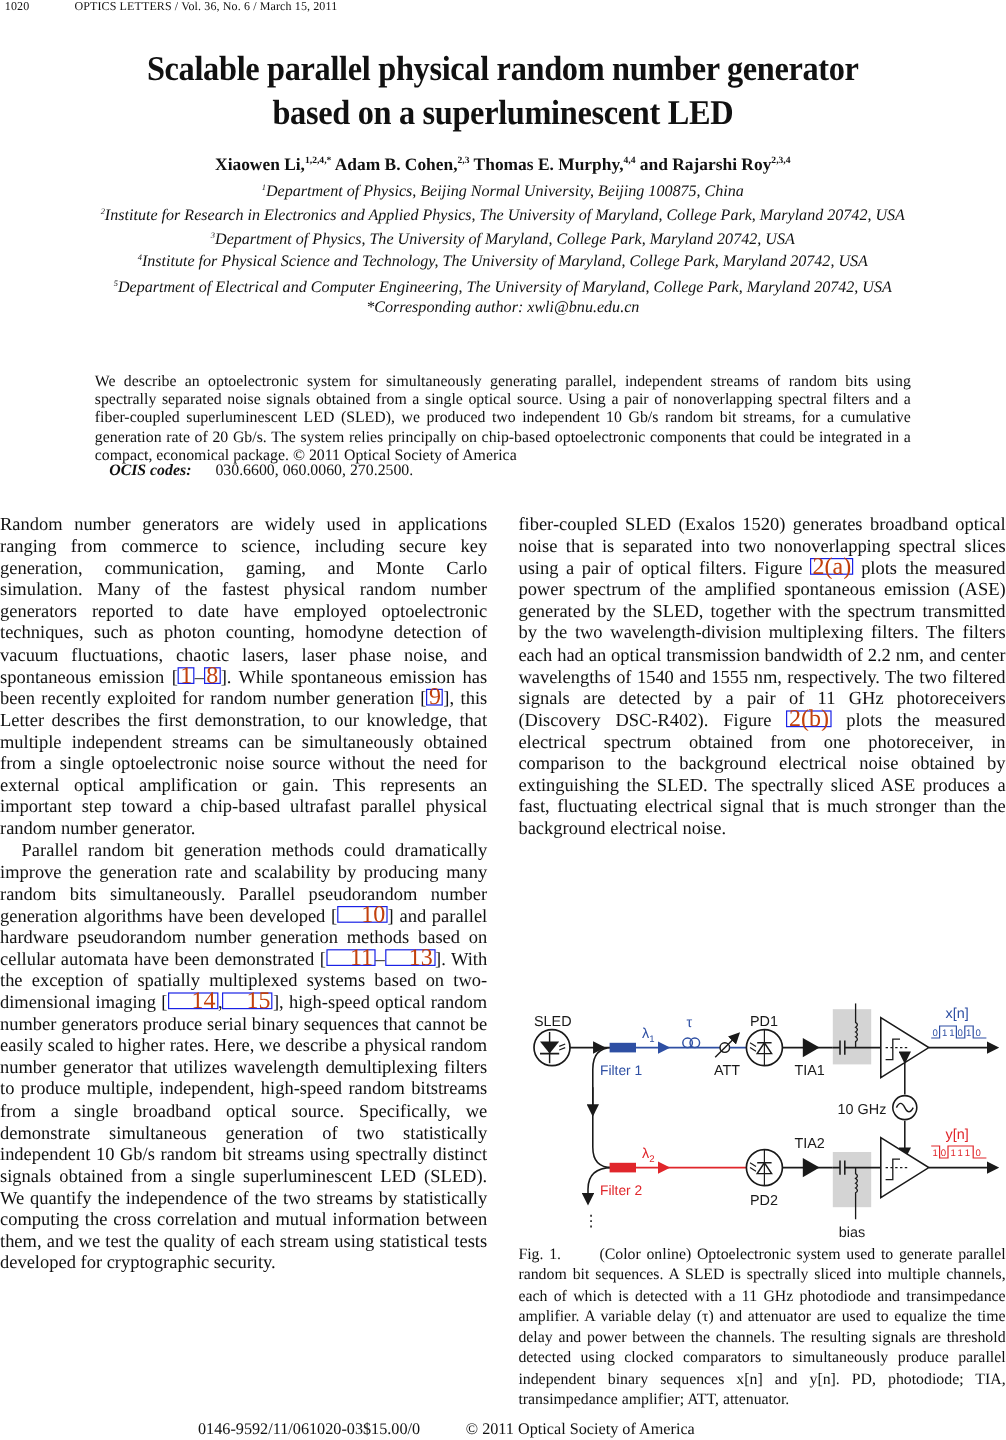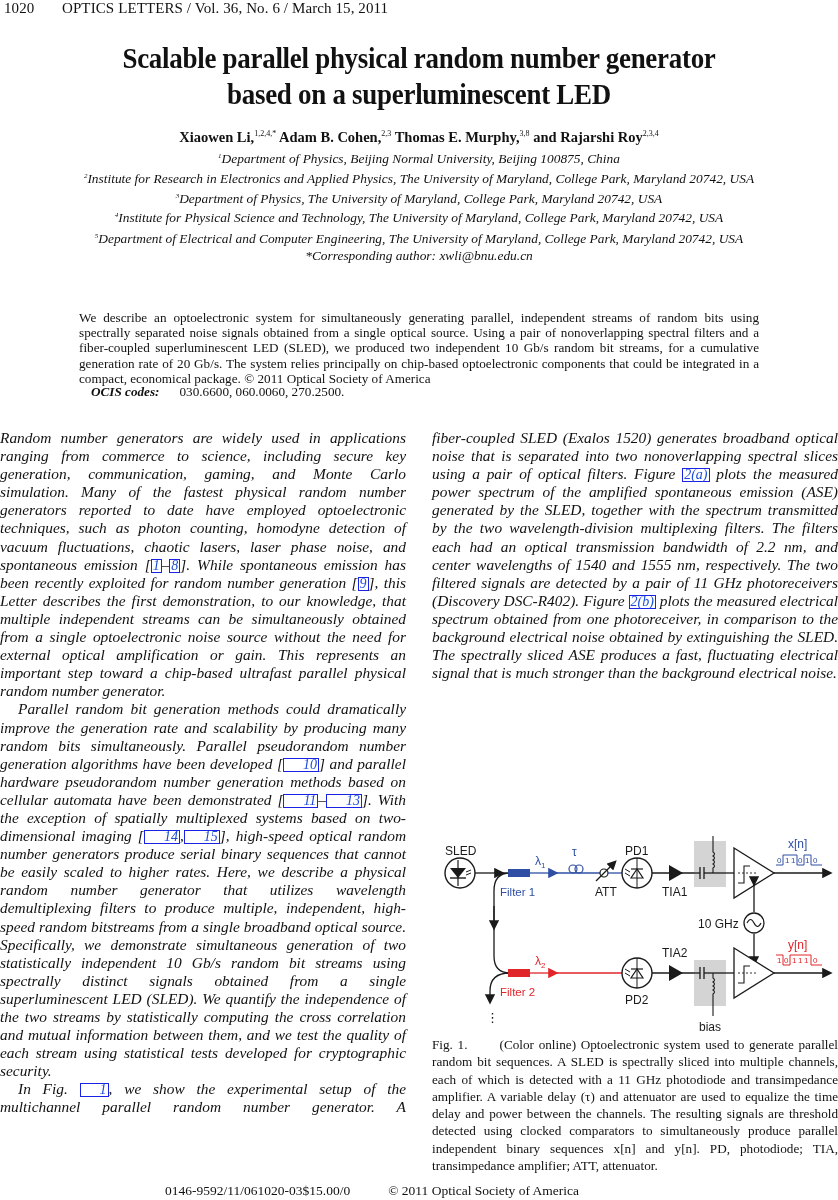--- a/index.html
+++ b/index.html
@@ -1,42 +1,42 @@
 <!DOCTYPE html>
 <html><head>
 <meta charset="utf-8">
 <style>
   * { margin: 0; padding: 0; box-sizing: border-box; }
   html, body { width: 838px; height: 1200px; background: #ffffff; overflow: hidden; }
   body { position: relative; font-family: "Liberation Serif", "DejaVu Serif", serif; color: #111; }
 
-  .running-head { position: absolute; left: 4px; top: 0px; font-size: 15px; letter-spacing: 0.1px; white-space: nowrap; }
+  .running-head { position: absolute; left: 4px; top: 0px; font-size: 10px; letter-spacing: 0.1px; white-space: nowrap; }
   .running-head .pg { display: inline-block; width: 58px; }
 
   .title { position: absolute; left: 0; width: 838px; top: 40px; text-align: center; font-size: 29px; font-weight: bold; line-height: 36px; letter-spacing: -0.3px; transform: scaleX(0.93); transform-origin: center top; }
 
   .authors { position: absolute; left: 0; width: 838px; top: 129px; text-align: center; font-size: 14.5px; font-weight: bold; }
-  .authors sup { font-size: 8px; font-weight: normal; vertical-align: 6px; }
+  .authors sup { font-size: 8px; font-weight: bold; vertical-align: 6px; }
   .affil { position: absolute; left: 0; width: 838px; text-align: center; font-size: 13.4px; font-style: italic; white-space: nowrap; }
   .affil sup { font-size: 7px; vertical-align: 5px; }
 
   .dates { position: absolute; left: 0; width: 838px; text-align: center; font-size: 13.4px; line-height: 18px; }
 
   .abstract { position: absolute; left: 79px; width: 680px; top: 310px; font-size: 13.2px; line-height: 15.2px; text-align: justify; }
   .ocis { position: absolute; left: 91px; top: 384px; font-size: 13.2px; }
   .ocis i { margin-right: 20px; font-weight: bold; }
 
   .col { position: absolute; font-size: 15.4px; line-height: 18.1px; text-align: justify; }
   .col-left { left: 0px; width: 406px; top: 429px; }
   .col-right { left: 432px; width: 406px; top: 429px; }
-  .col p { text-indent: 0; font-style: italic; }
+  .col p { text-indent: 0; }
   .col p.ind { text-indent: 18px; }
   .col p.last { text-align-last: justify; }
 
-  .cite { display: inline-block; border: 1.5px solid #1a22e6; color: #1d4ed8; line-height: 12px; padding: 0 1px; font-size: 14px; }
+  .cite { display: inline-block; border: 1.5px solid #1a22e6; color: #c2410c; line-height: 12px; padding: 0 1px; font-size: 20px; }
 
   .figure { position: absolute; left: 432px; top: 836px; width: 406px; height: 200px; }
   .caption { position: absolute; left: 432px; width: 406px; top: 1036px; font-size: 13.2px; line-height: 17.3px; text-align: justify; }
   .caption .fl { margin-right: 32px; }
 
   .footer { position: absolute; left: 0; width: 744px; top: 1183px; text-align: center; font-size: 13.5px; white-space: nowrap; }
   .footer .gap { display: inline-block; width: 38px; }
 </style>
 </head>
 <body>
@@ -46,21 +46,21 @@
 </div>
 
 <div class="title">
   <div>Scalable parallel physical random number generator</div>
   <div>based on a superluminescent LED</div>
 </div>
 
 <div class="authors">
   <span>Xiaowen Li,</span><sup>1,2,4,*</sup>
   <span>Adam B. Cohen,</span><sup>2,3</sup>
-  <span>Thomas E. Murphy,</span><sup>3,8</sup>
+  <span>Thomas E. Murphy,</span><sup>4,4</sup>
   <span>and Rajarshi Roy</span><sup>2,3,4</sup>
 </div>
 
 <div class="affil" style="top:151px"><sup>1</sup><span>Department of Physics, Beijing Normal University, Beijing 100875, China</span></div>
 <div class="affil" style="top:171px"><sup>2</sup><span>Institute for Research in Electronics and Applied Physics, The University of Maryland, College Park, Maryland 20742, USA</span></div>
 <div class="affil" style="top:191px"><sup>3</sup><span>Department of Physics, The University of Maryland, College Park, Maryland 20742, USA</span></div>
 <div class="affil" style="top:210px"><sup>4</sup><span>Institute for Physical Science and Technology, The University of Maryland, College Park, Maryland 20742, USA</span></div>
 <div class="affil" style="top:231px"><sup>5</sup><span>Department of Electrical and Computer Engineering, The University of Maryland, College Park, Maryland 20742, USA</span></div>
 <div class="affil" style="top:248px">*Corresponding author: xwli@bnu.edu.cn</div>
 
@@ -68,21 +68,20 @@
 </div>
 
 <div class="abstract">We describe an optoelectronic system for simultaneously generating parallel, independent streams of random bits using spectrally separated noise signals obtained from a single optical source. Using a pair of nonoverlapping spectral filters and a fiber-coupled superluminescent LED (SLED), we produced two independent 10 Gb/s random bit streams, for a cumulative generation rate of 20 Gb/s. The system relies principally on chip-based optoelectronic components that could be integrated in a compact, economical package.   © 2011 Optical Society of America</div>
 <div class="ocis">
   <i>OCIS codes:</i><span>030.6600, 060.0060, 270.2500.</span>
 </div>
 
 <div class="col col-left">
   <p><span>Random number generators are widely used in applications ranging from commerce to science, including secure key generation, communication, gaming, and Monte Carlo simulation. Many of the fastest physical random number generators reported to date have employed optoelectronic techniques, such as photon counting, homodyne detection of vacuum fluctuations, chaotic lasers, laser phase noise, and spontaneous emission [</span><a class="cite">1</a><span>–</span><a class="cite">8</a><span>]. While spontaneous emission has been recently exploited for random number generation [</span><a class="cite">9</a><span>], this Letter describes the first demonstration, to our knowledge, that multiple independent streams can be simultaneously obtained from a single optoelectronic noise source without the need for external optical amplification or gain. This represents an important step toward a chip-based ultrafast parallel physical random number generator.</span></p>
   <p class="ind"><span>Parallel random bit generation methods could dramatically improve the generation rate and scalability by producing many random bits simultaneously. Parallel pseudorandom number generation algorithms have been developed [</span><a class="cite">10</a><span>] and parallel hardware pseudorandom number generation methods based on cellular automata have been demonstrated [</span><a class="cite">11</a><span>–</span><a class="cite">13</a><span>]. With the exception of spatially multiplexed systems based on two-dimensional imaging [</span><a class="cite">14</a><span>,</span><a class="cite">15</a><span>], high-speed optical random number generators produce serial binary sequences that cannot be easily scaled to higher rates. Here, we describe a physical random number generator that utilizes wavelength demultiplexing filters to produce multiple, independent, high-speed random bitstreams from a single broadband optical source. Specifically, we demonstrate simultaneous generation of two statistically independent 10 Gb/s random bit streams using spectrally distinct signals obtained from a single superluminescent LED (SLED). We quantify the independence of the two streams by statistically computing the cross correlation and mutual information between them, and we test the quality of each stream using statistical tests developed for cryptographic security.</span></p>
-  <p class="ind last"><span>In Fig. </span><a class="cite">1</a><span>, we show the experimental setup of the multichannel parallel random number generator. A</span></p>
 </div>
 
 <div class="col col-right">
   <p><span>fiber-coupled SLED (Exalos 1520) generates broadband optical noise that is separated into two nonoverlapping spectral slices using a pair of optical filters. Figure </span><a class="cite">2(a)</a><span> plots the measured power spectrum of the amplified spontaneous emission (ASE) generated by the SLED, together with the spectrum transmitted by the two wavelength-division multiplexing filters. The filters each had an optical transmission bandwidth of 2.2 nm, and center wavelengths of 1540 and 1555 nm, respectively. The two filtered signals are detected by a pair of 11 GHz photoreceivers (Discovery DSC-R402). Figure </span><a class="cite">2(b)</a><span> plots the measured electrical spectrum obtained from one photoreceiver, in comparison to the background electrical noise obtained by extinguishing the SLED. The spectrally sliced ASE produces a fast, fluctuating electrical signal that is much stronger than the background electrical noise.</span></p>
 </div>
 
 <div class="figure">
   <svg width="406" height="200" viewBox="0 0 406 200" xmlns="http://www.w3.org/2000/svg" font-family="Liberation Sans, DejaVu Sans, sans-serif">
     <defs>
       <marker id="ak" markerWidth="8" markerHeight="8" refX="6" refY="4" orient="auto">

